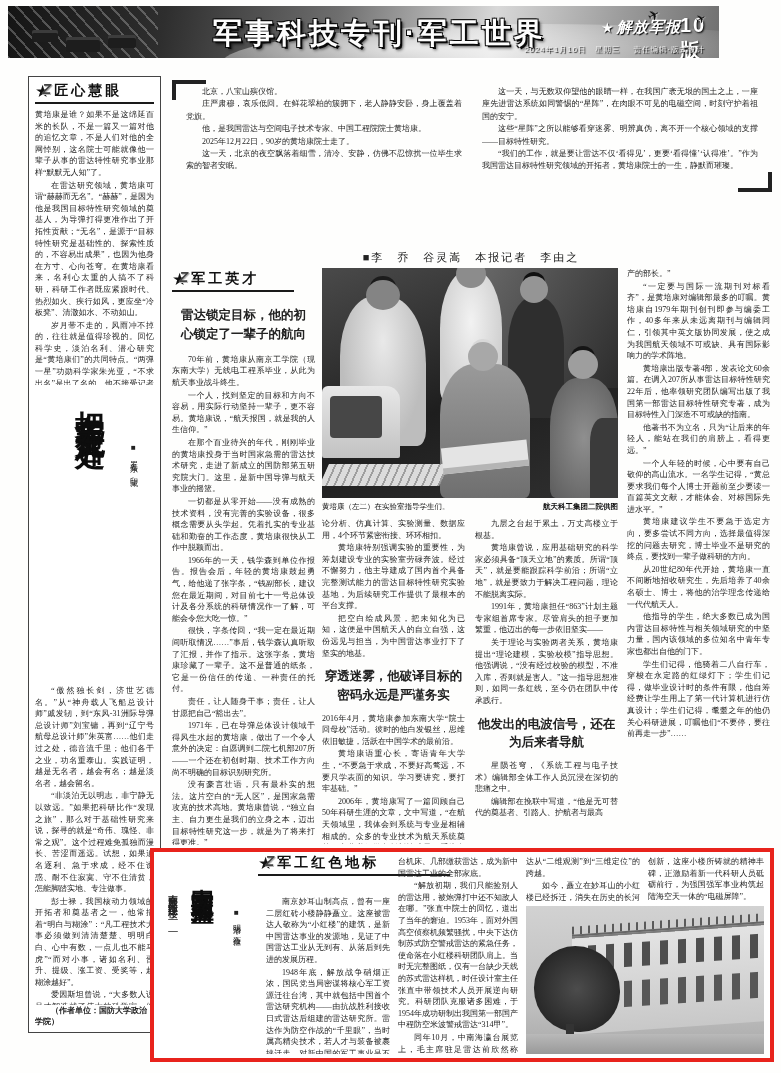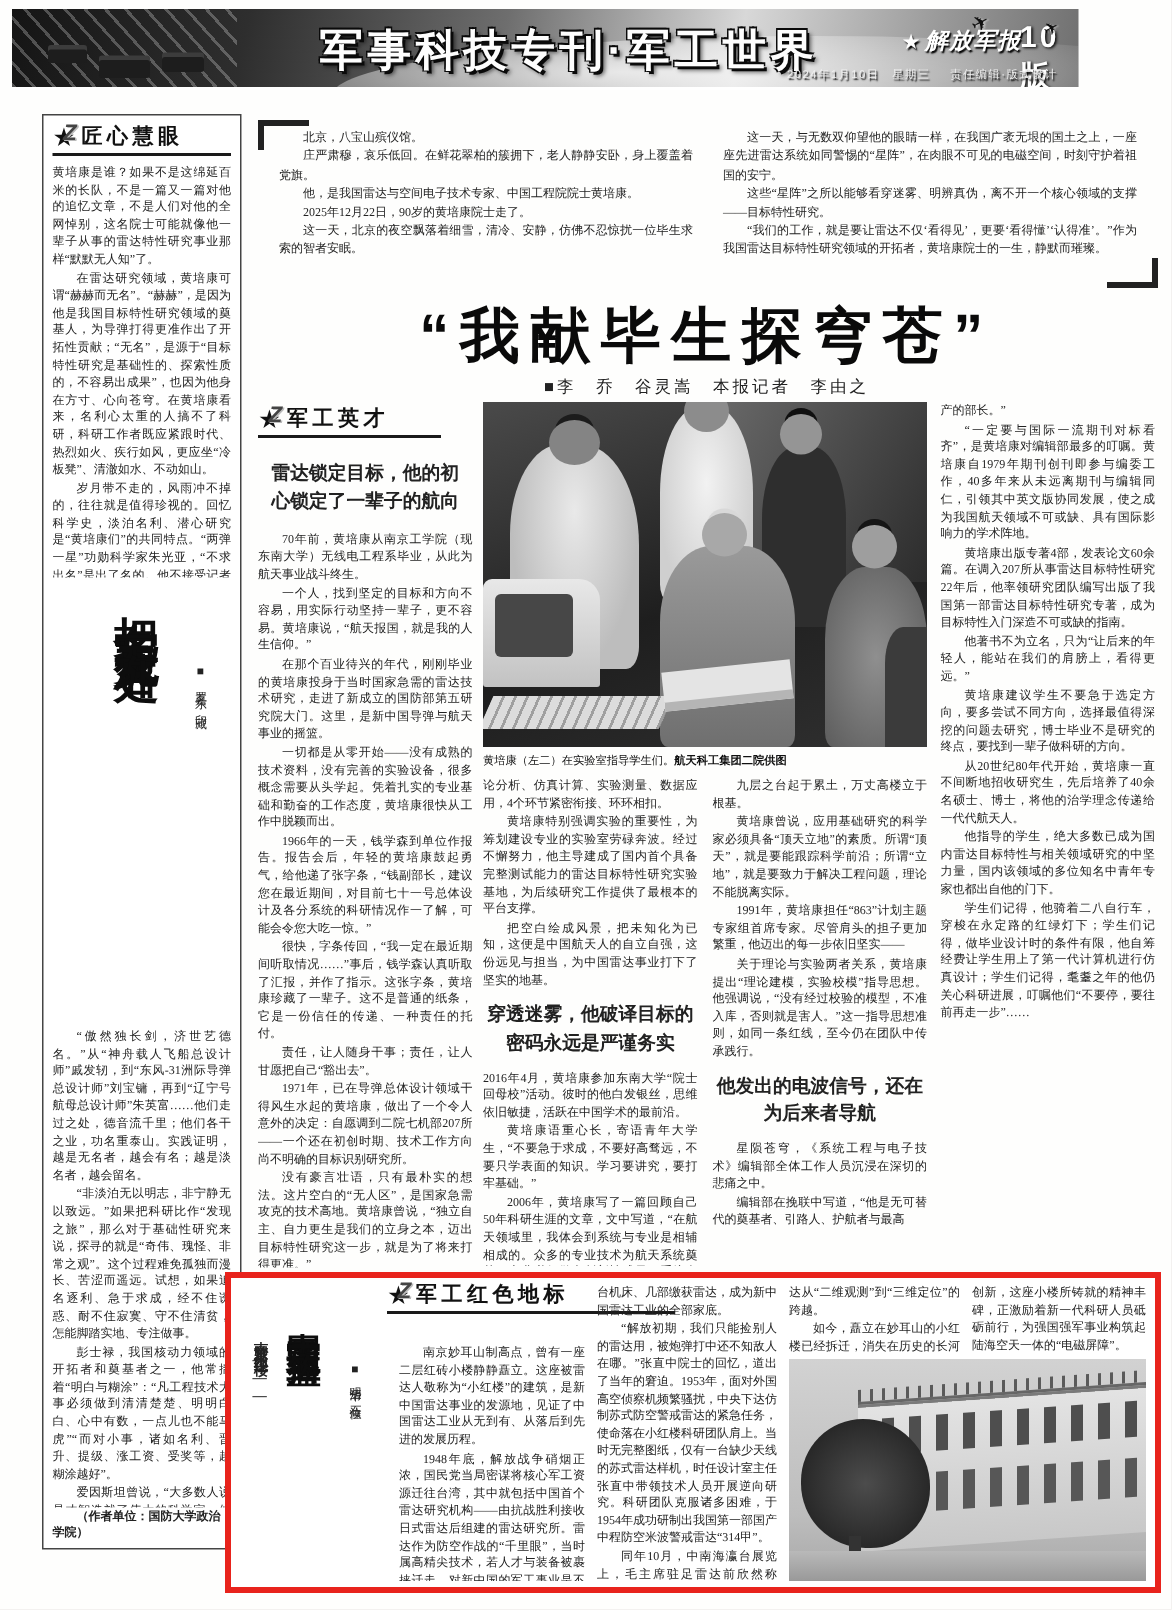--- a/index.html
+++ b/index.html
@@ -56,21 +56,21 @@
   .bracket.tl{left:172px;top:80px;border-left:4px solid #222;border-top:4px solid #222;}
   .bracket.br{left:738px;top:172px;border-right:4px solid #222;border-bottom:4px solid #222;}
   
   .headline{position:absolute;left:172px;top:196px;width:598px;text-align:center;
     font-family:"Liberation Sans",sans-serif;font-weight:900;font-size:40px;letter-spacing:7px;color:#0a0a0a;}
   .main-byline{position:absolute;left:172px;top:250px;width:598px;text-align:center;font-size:11px;letter-spacing:2px;}
   
   .labphoto{position:absolute;left:322px;top:268px;width:296px;height:230px;overflow:hidden;
     background:linear-gradient(160deg,#4a4a4a,#1e1e1e 55%,#303030);filter:grayscale(1);}
   .labphoto div{position:absolute;}
-  .photocap{position:absolute;left:322px;top:502px;width:296px;display:flex;
+  .photocap{position:absolute;left:322px;top:502px;width:296px;display:flex;justify-content:space-between;
     font-size:7.5px;color:#111;}
   .photocap .credit{font-weight:bold;}
   
   .redbox{position:absolute;left:150px;top:848px;width:624px;height:214px;border:4px solid #e8231c;
     background:#fff;box-sizing:border-box;z-index:5;}
   .redbox .inner{position:relative;width:100%;height:100%;}
   .red-vtitle{position:absolute;left:34px;top:18px;font-family:"Liberation Sans",sans-serif;font-weight:900;
     font-size:23px;letter-spacing:2px;color:#0d0d0d;}
   .red-kicker{position:absolute;left:12px;top:34px;font-size:9.5px;font-weight:bold;letter-spacing:2px;}
   .red-byline{position:absolute;left:76px;top:56px;font-size:8px;letter-spacing:1px;}
@@ -130,21 +130,20 @@
       <p>北京，八宝山殡仪馆。</p>
       <p>庄严肃穆，哀乐低回。在鲜花翠柏的簇拥下，老人静静安卧，身上覆盖着党旗。</p>
       <p>他，是我国雷达与空间电子技术专家、中国工程院院士黄培康。</p>
       <p>2025年12月22日，90岁的黄培康院士走了。</p>
       <p>这一天，北京的夜空飘落着细雪，清冷、安静，仿佛不忍惊扰一位毕生求索的智者安眠。</p>
       <p>这一天，与无数双仰望他的眼睛一样，在我国广袤无垠的国土之上，一座座先进雷达系统如同警惕的“星阵”，在肉眼不可见的电磁空间，时刻守护着祖国的安宁。</p>
       <p>这些“星阵”之所以能够看穿迷雾、明辨真伪，离不开一个核心领域的支撑——目标特性研究。</p>
       <p>“我们的工作，就是要让雷达不仅‘看得见’，更要‘看得懂’‘认得准’。”作为我国雷达目标特性研究领域的开拓者，黄培康院士的一生，静默而璀璨。</p>
     </div>
 
-  <div class="headline">“我献毕生探穹苍”</div>
   <div class="main-byline">■李　乔　谷灵嵩　本报记者　李由之</div>
 
   <div class="col" style="left:172px;top:268px;width:143px;height:577px;">
     <div class="seclogo" style="width:120px;">
       <span class="starz">★<span class="z">Z</span></span>
       <span class="sectitle">军工英才</span>
     </div>
     <div class="subhead" style="margin:14px 4px 10px;">雷达锁定目标，他的初心锁定了一辈子的航向</div>
     <div>
         <p>70年前，黄培康从南京工学院（现东南大学）无线电工程系毕业，从此为航天事业战斗终生。</p>
@@ -209,20 +208,21 @@
         <p>编辑部在挽联中写道，“他是无可替代的奠基者、引路人、护航者与最高</p>
       </div>
   </div>
 
   <div class="col cont" style="left:627px;top:268px;width:143px;height:577px;">
     <div>
         <p>产的部长。”</p>
         <p>“一定要与国际一流期刊对标看齐”，是黄培康对编辑部最多的叮嘱。黄培康自1979年期刊创刊即参与编委工作，40多年来从未远离期刊与编辑同仁，引领其中英文版协同发展，使之成为我国航天领域不可或缺、具有国际影响力的学术阵地。</p>
         <p>黄培康出版专著4部，发表论文60余篇。在调入207所从事雷达目标特性研究22年后，他率领研究团队编写出版了我国第一部雷达目标特性研究专著，成为目标特性入门深造不可或缺的指南。</p>
         <p>他著书不为立名，只为“让后来的年轻人，能站在我们的肩膀上，看得更远。”</p>
+        <p>一个人年轻的时候，心中要有自己敬仰的高山流水。一名学生记得，“黄总要求我们每个人博士开题前至少要读一百篇英文文献，才能体会、对标国际先进水平。”</p>
         <p>黄培康建议学生不要急于选定方向，要多尝试不同方向，选择最值得深挖的问题去研究，博士毕业不是研究的终点，要找到一辈子做科研的方向。</p>
         <p>从20世纪80年代开始，黄培康一直不间断地招收研究生，先后培养了40余名硕士、博士，将他的治学理念传递给一代代航天人。</p>
         <p>他指导的学生，绝大多数已成为国内雷达目标特性与相关领域研究的中坚力量，国内该领域的多位知名中青年专家也都出自他的门下。</p>
         <p>学生们记得，他骑着二八自行车，穿梭在永定路的红绿灯下；学生们记得，做毕业设计时的条件有限，他自筹经费让学生用上了第一代计算机进行仿真设计；学生们记得，耄耋之年的他仍关心科研进展，叮嘱他们“不要停，要往前再走一步”……</p>
       </div>
   </div>
 
   <div class="redbox">
     <div class="inner">
       <div class="seclogo" style="position:absolute;left:104px;top:2px;width:190px;background:#fff;">

